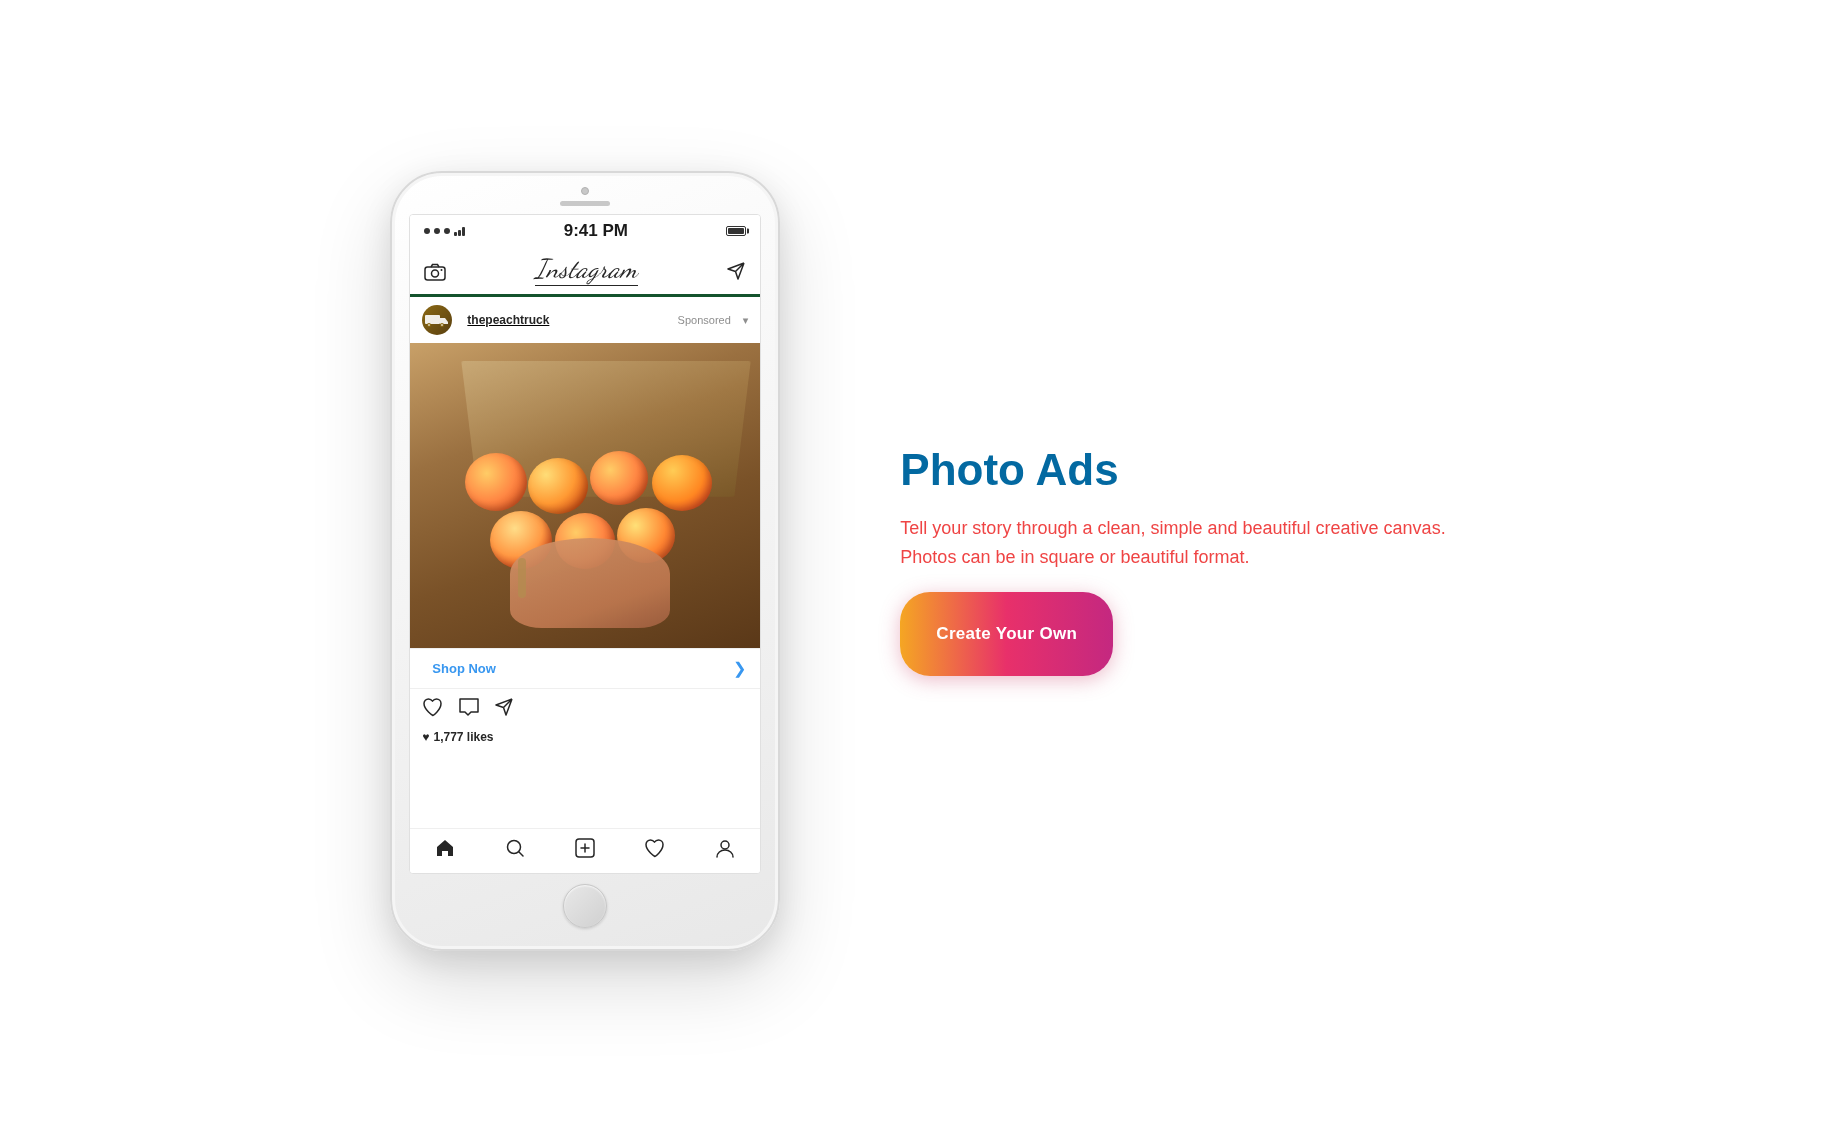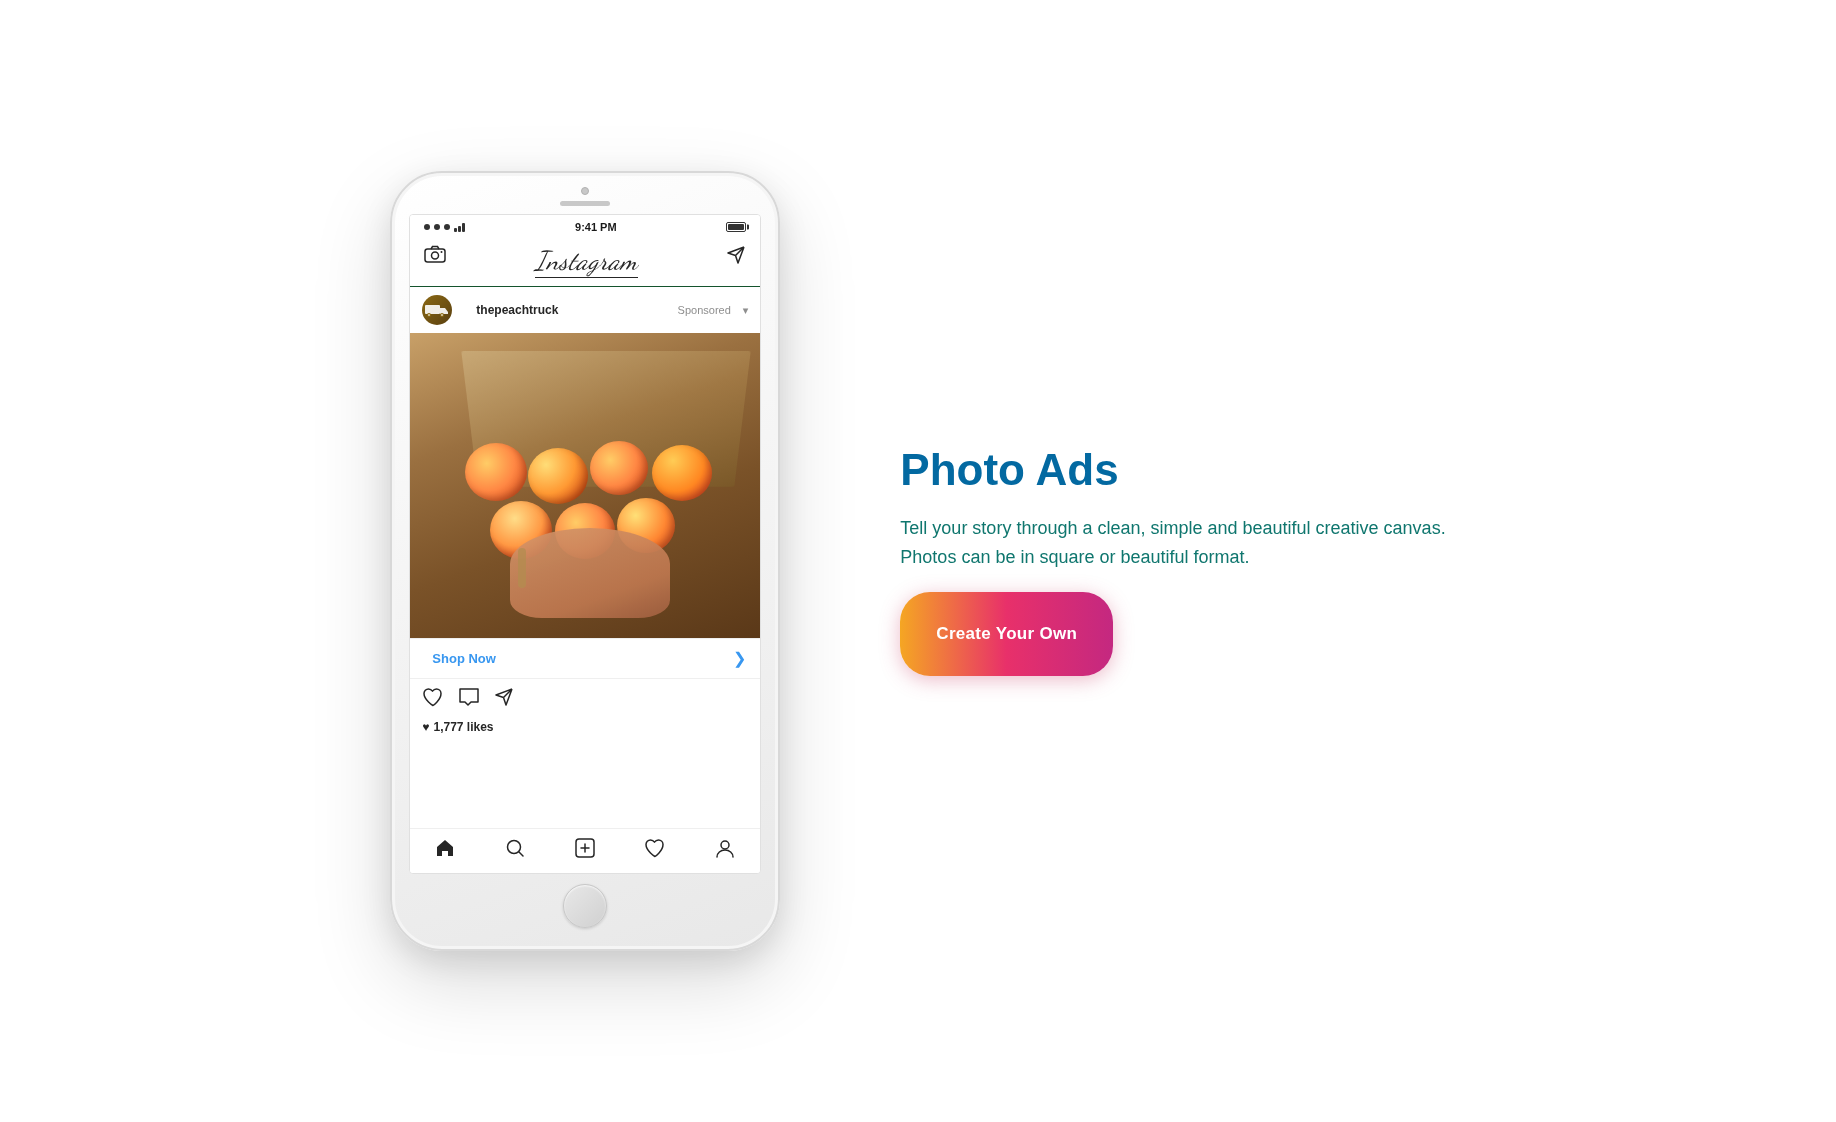--- a/index.html
+++ b/index.html
@@ -129,21 +129,21 @@
     }
 
     .status-dot {
       width: 6px;
       height: 6px;
       border-radius: 50%;
       background: #333;
     }
 
     .status-time {
-      font-size: 11px;
+      font-size: 17px;
       font-weight: 600;
       color: #1a1a1a;
     }
 
     .status-right {
       display: flex;
       align-items: center;
       gap: 4px;
     }
 
@@ -172,23 +172,23 @@
       bottom: 1px;
       right: 1px;
       background: #333;
       border-radius: 1px;
     }
 
     
     .ig-header {
       display: flex;
       justify-content: space-between;
-      align-items: flex-start;
+      align-items: flex-end;
       padding: 8px 14px;
-      border-bottom: 1px solid #14532d;
+      border-bottom: 3px solid #14532d;
       background: #fff;
     }
 
     .ig-camera-icon {
       font-size: 18px;
       color: #262626;
     }
 
     .ig-logo {
       font-family: 'Billabong', 'Dancing Script', cursive;
@@ -212,21 +212,22 @@
       display: flex;
       justify-content: space-between;
       align-items: center;
       padding: 8px 12px;
       background: #fff;
     }
 
     .post-user {
       display: flex;
       align-items: center;
-      gap: 24px;
+      gap: 15px;
+      text-decoration: underline;
     }
 
     .user-avatar {
       width: 30px;
       height: 30px;
       border-radius: 50%;
       background: linear-gradient(135deg, #8B6914 0%, #5a4010 100%);
       display: flex;
       align-items: center;
       justify-content: center;
@@ -360,21 +361,21 @@
 
     .ad-title {
       font-size: 44px;
       font-weight: 800;
       color: #0369a1;
       line-height: 1.1;
     }
 
     .ad-description {
       font-size: 18px;
-      color: #0f766e;
+      color: #ef4444;
       line-height: 1.6;
       font-weight: 400;
     }
 
     .cta-button {
       display: inline-block;
       padding: 32px 36px;
       background: linear-gradient(90deg, #f5a623 0%, #e8306a 50%, #c42880 100%);
       color: #fff;
       font-size: 17px;

